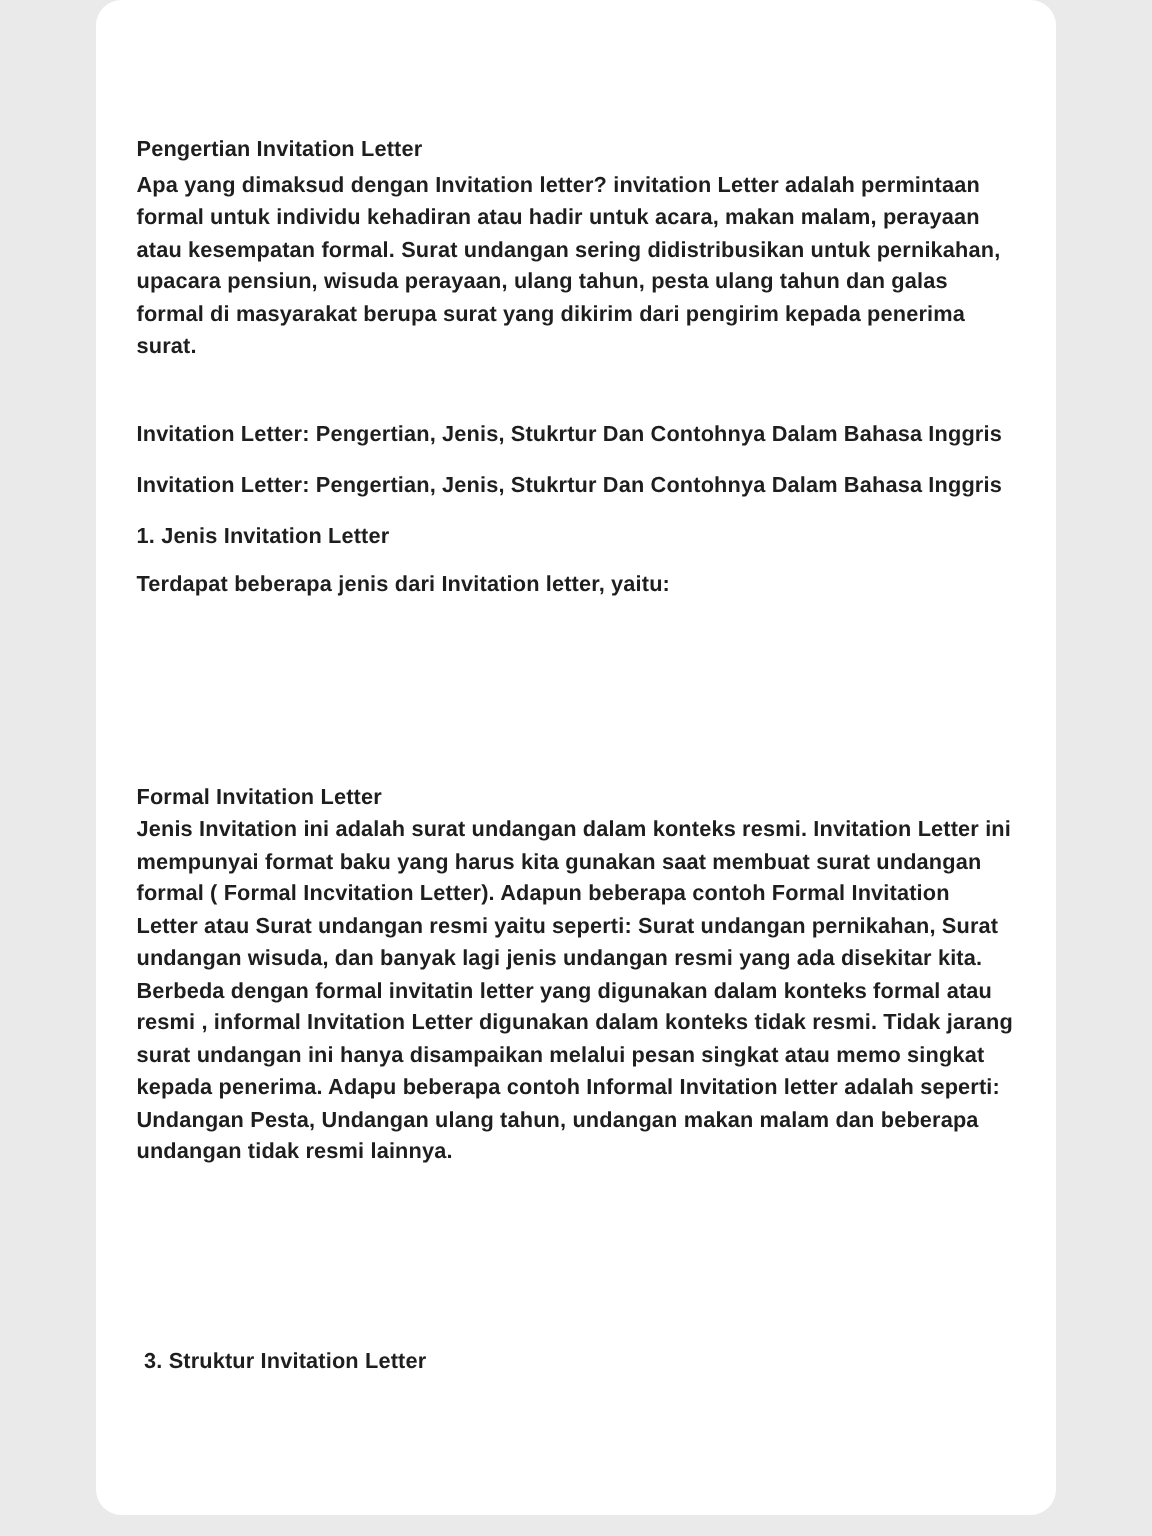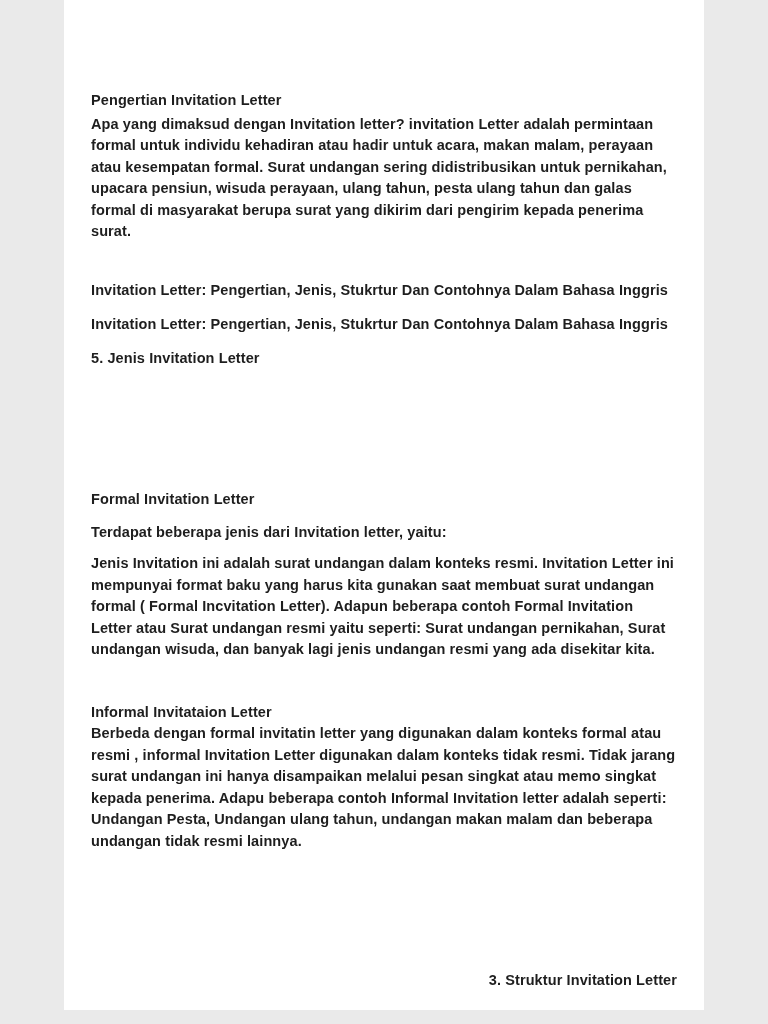--- a/index.html
+++ b/index.html
@@ -14,65 +14,65 @@
     font-family: "Liberation Sans", sans-serif;
     position: relative;
   }
   .paper {
     position: absolute;
     left: 64px;
     top: 0;
     width: 640px;
     height: 1010px;
     background: #ffffff;
+    border-radius: 17px;
   }
   .paper-content {
     padding: 90px 27px 0 27px;
     color: #1e1e1e;
     font-size: 14.5px;
     font-weight: bold;
     line-height: 21.5px;
     letter-spacing: 0.1px;
   }
   .block {
     margin: 0;
   }
   .mt-para-after-heading { margin-top: 2px; }
   .mt-title-line-1       { margin-top: 37px; }
   .mt-title-line-2       { margin-top: 13px; }
   .mt-heading-jenis      { margin-top: 12px; }
   .mt-line-terdapat      { margin-top: 11px; }
   .mt-heading-formal     { margin-top: 120px; }
-  .mt-para-formal        { margin-top: 10px; }
+  .mt-para-formal        { }
   .mt-heading-informal   { margin-top: 41px; }
   .mt-para-informal      { }
-  .mt-heading-struktur   { margin-top: 118px; padding-left: 5px; text-align: right; }
+  .mt-heading-struktur   { margin-top: 118px; padding-left: 5px; }
   .gutter {
     position: absolute;
     background: #eaeaea;
   }
   .gutter-left   { left: 0; top: 0; width: 64px; height: 1024px; }
   .gutter-right  { right: 0; top: 0; width: 64px; height: 1024px; }
   .gutter-bottom { left: 0; top: 1010px; width: 768px; height: 14px; }
 </style>
 </head>
 <body>
 
 <div class="gutter gutter-left"></div>
 <div class="gutter gutter-right"></div>
 
 <div class="paper">
   <div class="paper-content">
     <p class="block">Pengertian Invitation Letter</p>
     <p class="block mt-para-after-heading">Apa yang dimaksud dengan Invitation letter? invitation Letter adalah permintaan formal untuk individu kehadiran atau hadir untuk acara, makan malam, perayaan atau kesempatan formal. Surat undangan sering didistribusikan untuk pernikahan, upacara pensiun, wisuda perayaan, ulang tahun, pesta ulang tahun dan galas formal di masyarakat berupa surat yang dikirim dari pengirim kepada penerima surat.</p>
     <p class="block mt-title-line-1">Invitation Letter: Pengertian, Jenis, Stukrtur Dan Contohnya Dalam Bahasa Inggris</p>
     <p class="block mt-title-line-2">Invitation Letter: Pengertian, Jenis, Stukrtur Dan Contohnya Dalam Bahasa Inggris</p>
-    <p class="block mt-heading-jenis">5. Jenis Invitation Letter</p>
+    <p class="block mt-heading-jenis">1. Jenis Invitation Letter</p>
+    <p class="block mt-line-terdapat">Terdapat beberapa jenis dari Invitation letter, yaitu:</p>
     <p class="block mt-heading-formal">Formal Invitation Letter</p>
-    <p class="block mt-line-terdapat">Terdapat beberapa jenis dari Invitation letter, yaitu:</p>
     <p class="block mt-para-formal">Jenis Invitation ini adalah surat undangan dalam konteks resmi. Invitation Letter ini mempunyai format baku yang harus kita gunakan saat membuat surat undangan formal ( Formal Incvitation Letter). Adapun beberapa contoh Formal Invitation Letter atau Surat undangan resmi yaitu seperti: Surat undangan pernikahan, Surat undangan wisuda, dan banyak lagi jenis undangan resmi yang ada disekitar kita.</p>
-    <p class="block mt-heading-informal">Informal Invitataion Letter</p>
     <p class="block mt-para-informal">Berbeda dengan formal invitatin letter yang digunakan dalam konteks formal atau resmi , informal Invitation Letter digunakan dalam konteks tidak resmi. Tidak jarang surat undangan ini hanya disampaikan melalui pesan singkat atau memo singkat kepada penerima. Adapu beberapa contoh Informal Invitation letter adalah seperti: Undangan Pesta, Undangan ulang tahun, undangan makan malam dan beberapa undangan tidak resmi lainnya.</p>
     <p class="block mt-heading-struktur">3. Struktur Invitation Letter</p>
   </div>
 </div>
 
 <div class="gutter gutter-bottom"></div>
 
 </body></html>

